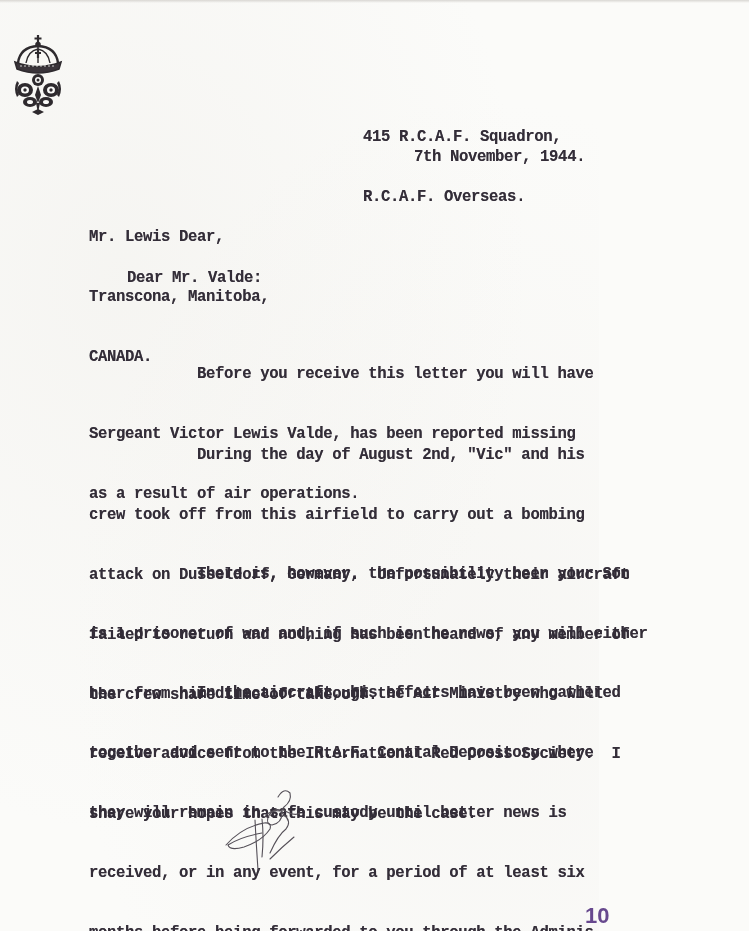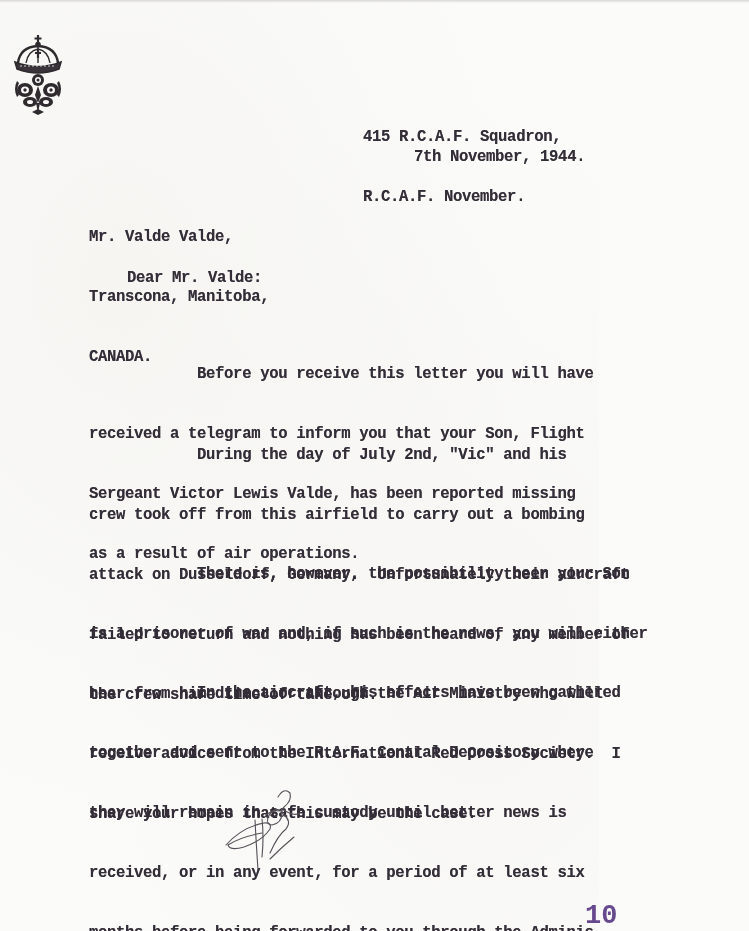--- a/index.html
+++ b/index.html
@@ -64,21 +64,21 @@
       left: 553px; top: 873px;
       font-family: "DejaVu Sans", "Liberation Sans", sans-serif;
       font-weight: bold;
       color: #5b3a86;
       font-size: 23px;
       line-height: 28px;
       letter-spacing: 0px;
       white-space: pre;
       opacity: 0.92;
     }
-    .stamp .day { font-size: 27px; font-family: Liberation Mono, monospace; }
+    .stamp .day { font-size: 22px; font-family: Liberation Sans, sans-serif; }
   </style>
 </head>
 <body>
 
 <div class="page">
   <div class="top-edge"></div>
 
   <svg class="crest" viewBox="0 0 60 85" xmlns="http://www.w3.org/2000/svg">
     <g fill="none" stroke="#2e2a2e" stroke-width="1.6">
 
@@ -112,42 +112,41 @@
       <ellipse cx="38" cy="69" rx="3" ry="2" fill="#fbfbf9"></ellipse>
       <path d="M28 70 L30 80 L32 70 Z"></path>
       <path d="M9 48 Q5 56 9 64 L11 62 Q8 56 11 50 Z"></path>
       <path d="M51 48 Q55 56 51 64 L49 62 Q52 56 49 50 Z"></path>
       <path d="M24 79 L30 76 L36 79 L30 82 Z"></path>
     </g>
   </svg>
 
   <div class="typed sender">
     <span class="line">415 R.C.A.F. Squadron,</span>
-    <span class="line">R.C.A.F. November.</span>
+    <span class="line">R.C.A.F. Overseas.</span>
   </div>
 
   <div class="typed date">7th November, 1944.</div>
 
   <div class="typed recipient">
-    <span class="line">Mr. Valde Valde,</span>
+    <span class="line">Mr. Lewis Dear,</span>
     <span class="line">Transcona, Manitoba,</span>
     <span class="line">CANADA.</span>
   </div>
 
   <div class="typed salutation">Dear Mr. Valde:</div>
 
   <div class="typed para p1">
     <span class="line">            Before you receive this letter you will have</span>
-    <span class="line">received a telegram to inform you that your Son, Flight</span>
     <span class="line">Sergeant Victor Lewis Valde, has been reported missing</span>
     <span class="line">as a result of air operations.</span>
   </div>
 
   <div class="typed para p2">
-    <span class="line">            During the day of July 2nd, "Vic" and his</span>
+    <span class="line">            During the day of August 2nd, "Vic" and his</span>
     <span class="line">crew took off from this airfield to carry out a bombing</span>
     <span class="line">attack on Dusseldorf, Germany.  Unfortunately their aircraft</span>
     <span class="line">failed to return and nothing has been heard of any member of</span>
     <span class="line">the crew share time of take off.</span>
   </div>
 
   <div class="typed para p3">
     <span class="line">            There is, however, the possibility been your Son</span>
     <span class="line">is a prisoner of war and, if such is the news, you will either</span>
     <span class="line">hear from him direct or through the Air Ministry who will</span>

